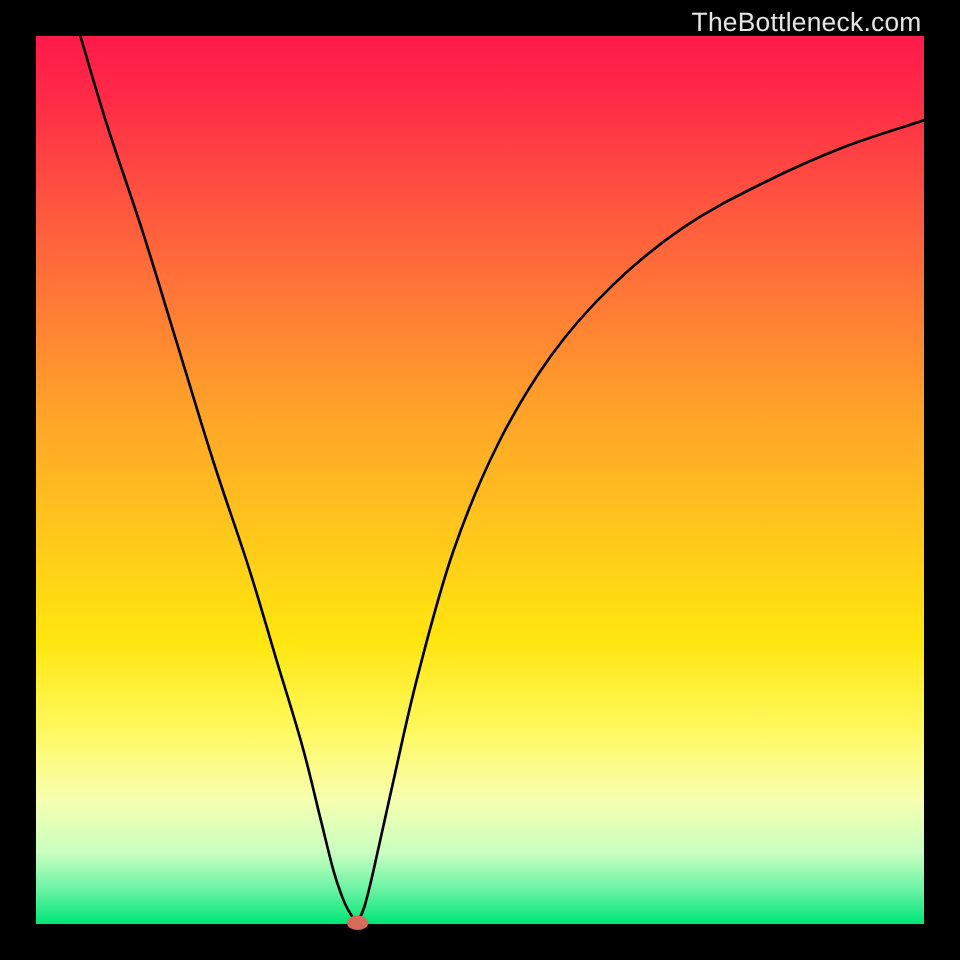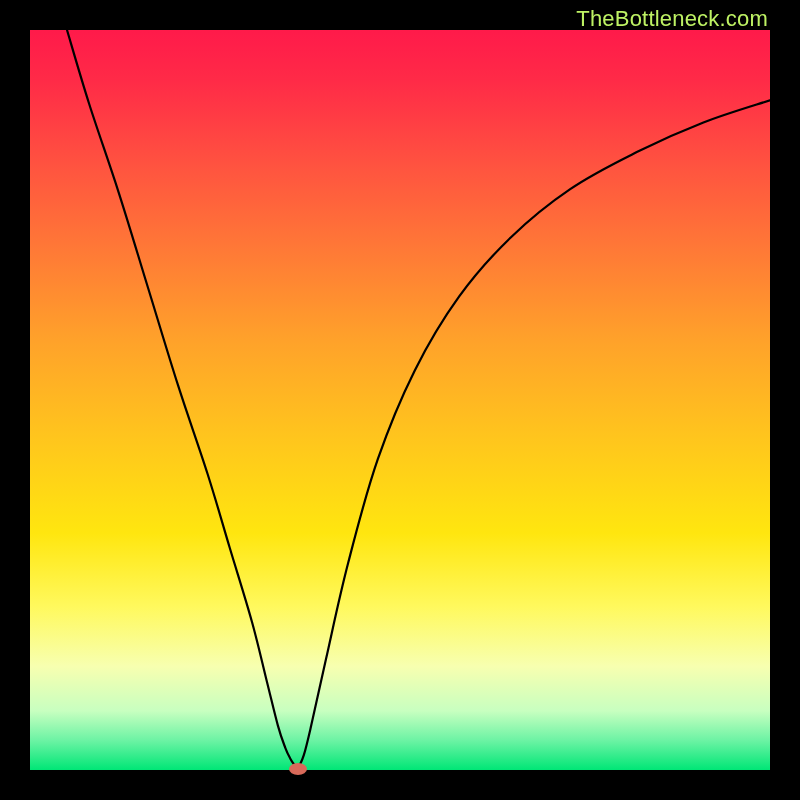--- a/index.html
+++ b/index.html
@@ -25,21 +25,21 @@
     position: absolute;
     inset: 0;
   }
 
   .watermark {
     position: absolute;
     top: 6px;
     right: 32px;
     font-size: 22px;
     font-weight: 500;
-    color: #bef264;
+    color: #e5e5e5;
     letter-spacing: 0.2px;
   }
 
   .curve-layer {
     position: absolute;
     left: 30px;
     top: 30px;
     width: 740px;
     height: 740px;
     pointer-events: none;

